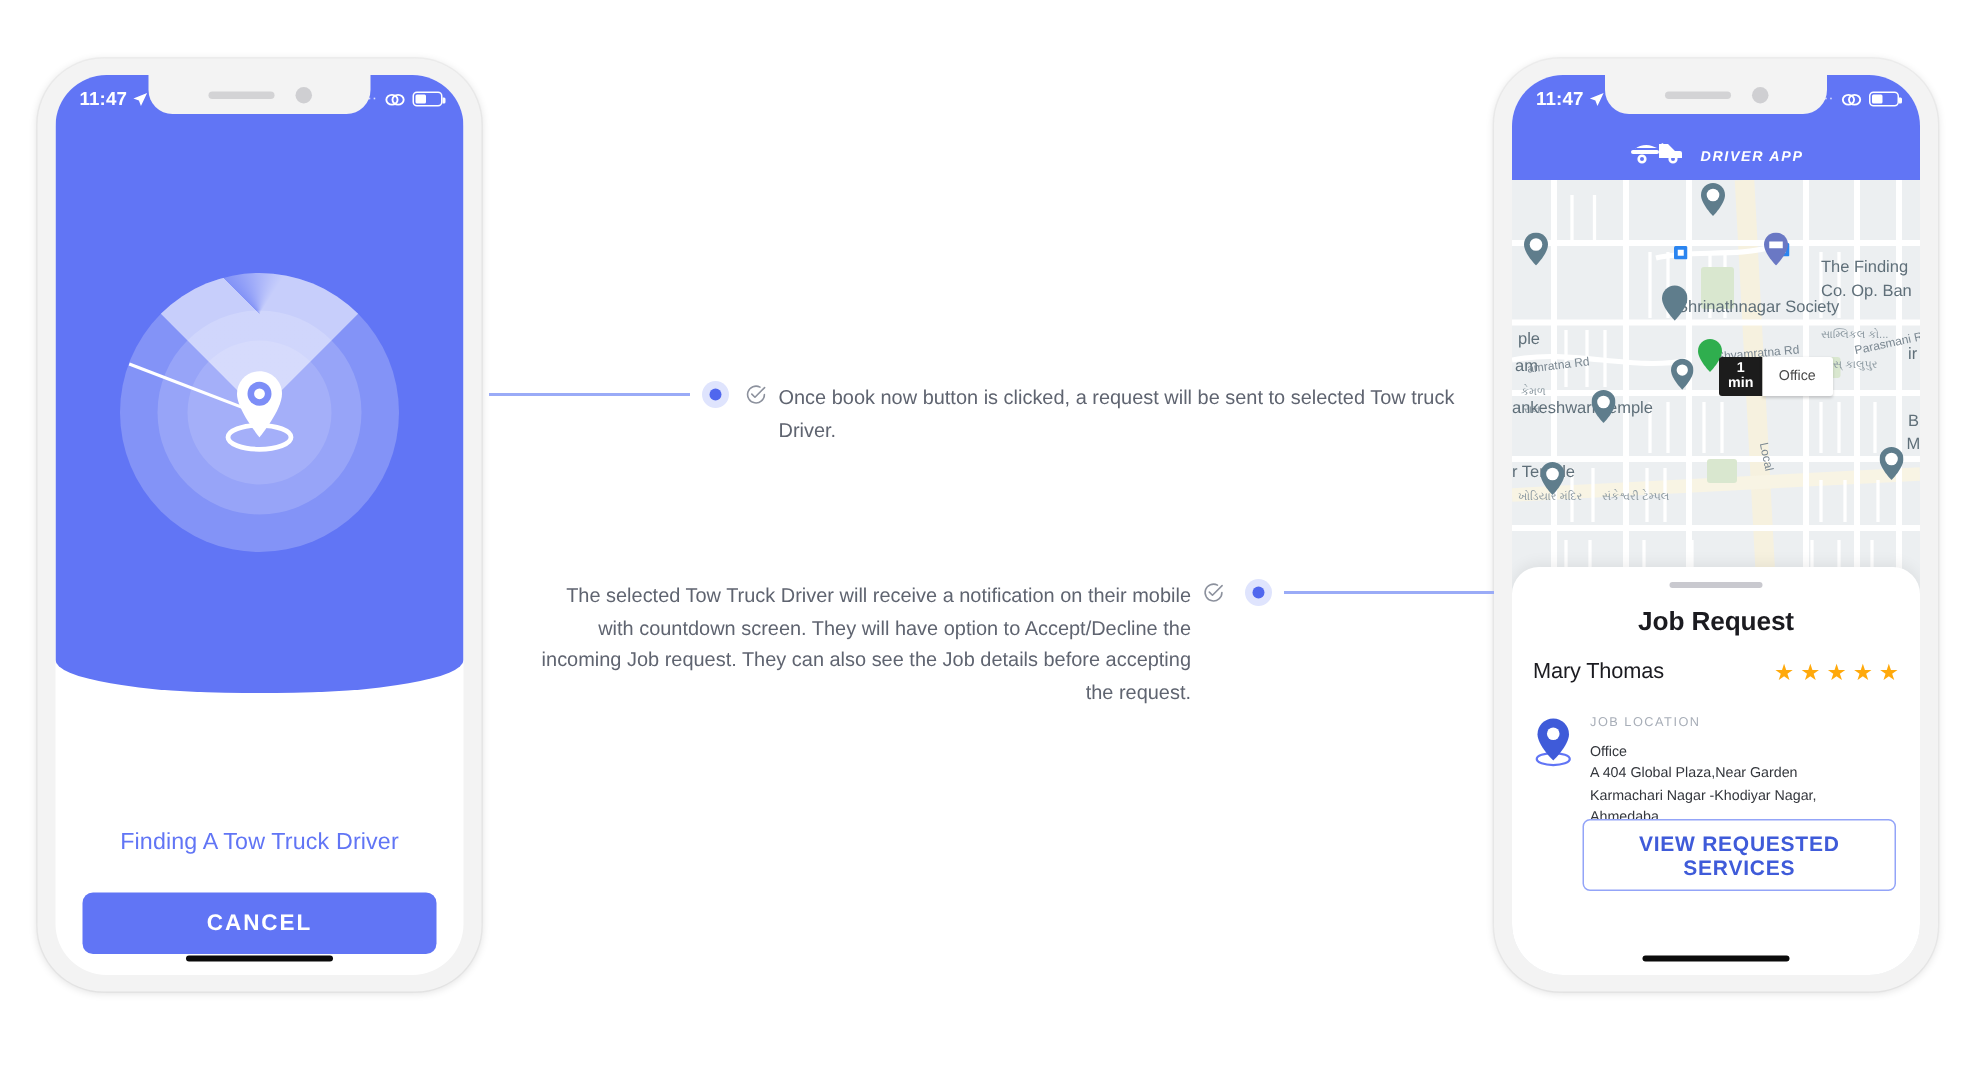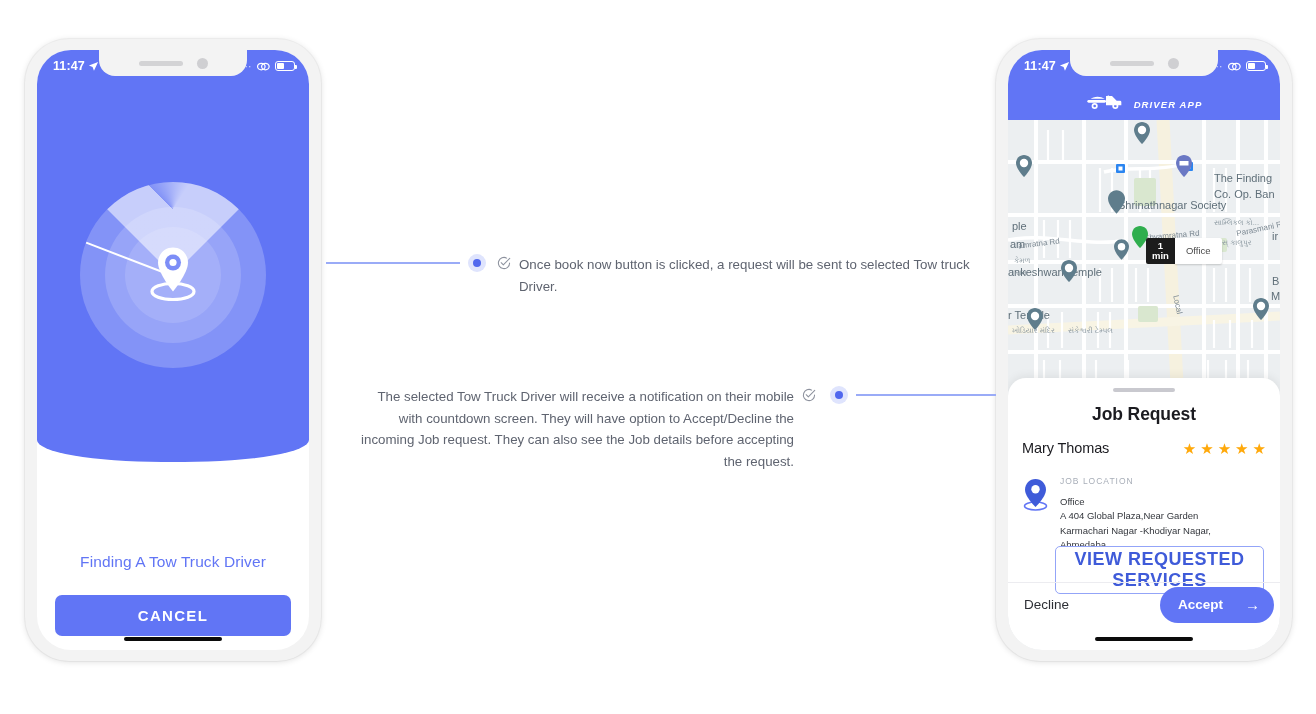--- a/index.html
+++ b/index.html
@@ -194,21 +194,21 @@
   .loc-row {
     position:absolute; top:98px; left:14px; right:12px; display:flex; gap:11px;
   }
   .loc-pin { flex:0 0 auto; padding-top:2px; }
   .loc-text { flex:1 1 auto; }
   .loc-caption { font-size:8.5px; color:#a8aeb8; letter-spacing:1px; margin-bottom:9px; }
   .loc-line { font-size:9.5px; color:#33363c; line-height:1.5; }
   .view-btn {
     position:absolute; left:47px; right:16px; top:168px; height:48px;
     background:#fff; border:1.2px solid #93a4f8; border-radius:5px;
-    color:#3f5bd9; font-family:inherit; font-size:18px; font-weight:800;
+    color:#3f5bd9; font-family:inherit; font-size:14px; font-weight:800;
     letter-spacing:.5px; cursor:pointer;
   }
   .action-bar {
     position:absolute; left:0; right:0; bottom:24px; height:44px;
     border-top:1px solid #ececf0;
     display:flex; align-items:center; justify-content:space-between;
     padding: 0 6px 0 14px;
   }
   .decline-btn {
     background:none; border:none; font-family:inherit;
@@ -529,27 +529,20 @@
           <span class="loc-text">
             <span class="loc-caption" style="display:block">JOB LOCATION</span>
             <span class="loc-line" style="display:block">Office</span>
             <span class="loc-line" style="display:block">A 404 Global Plaza,Near Garden</span>
             <span class="loc-line" style="display:block">Karmachari Nagar -Khodiyar Nagar, Ahmedaba…</span>
           </span>
         </div>
 
         <button class="view-btn">VIEW REQUESTED SERVICES</button>
 
-        <div class="action-bar">
-          <button class="decline-btn">Decline</button>
-          <button class="accept-btn">
-            <span>Accept</span>
-            <span class="arr">→</span>
-          </button>
-        </div>
 
         <div class="home-ind"></div>
       </div>
     </div>
   </div>
 
   <div class="conn-line" style="left:326px; top:262px; width:134px;"></div>
   <div class="conn-dot" style="left:468px; top:254px;">
       <i></i>
     </div>

